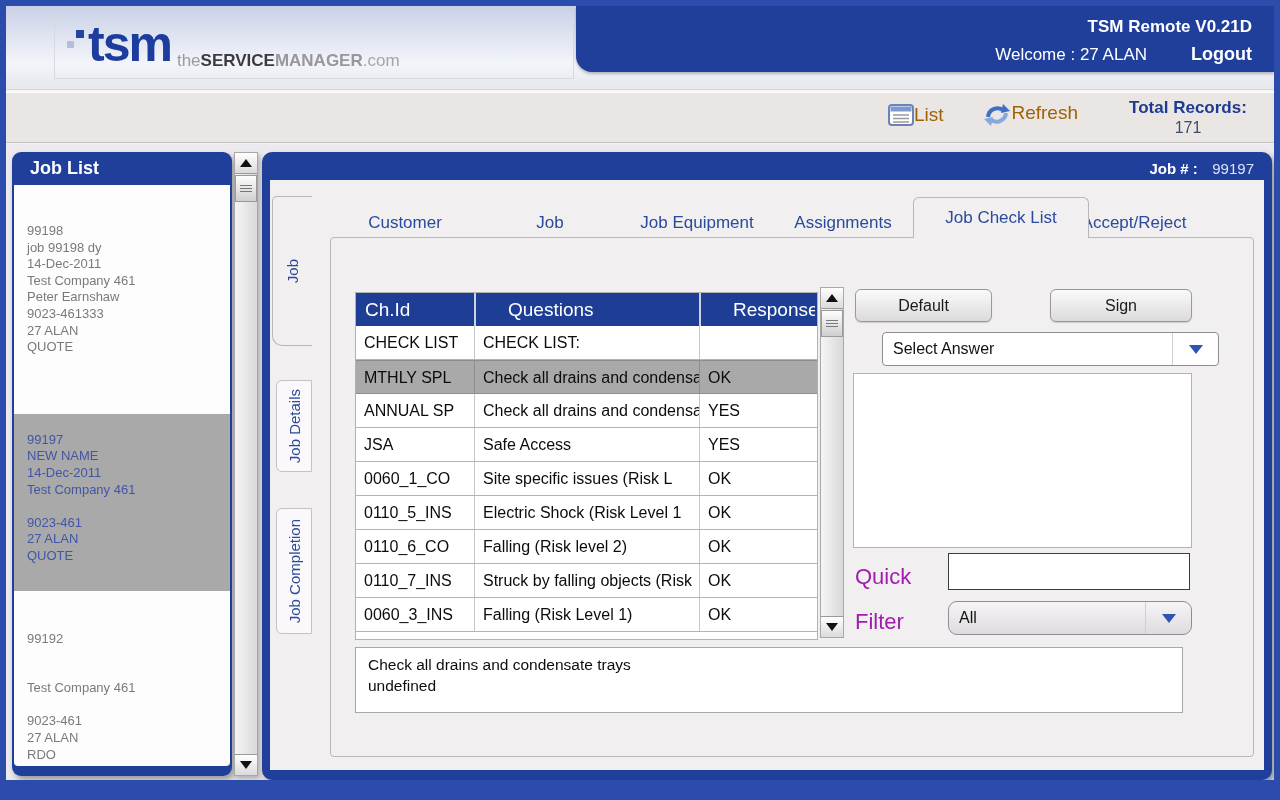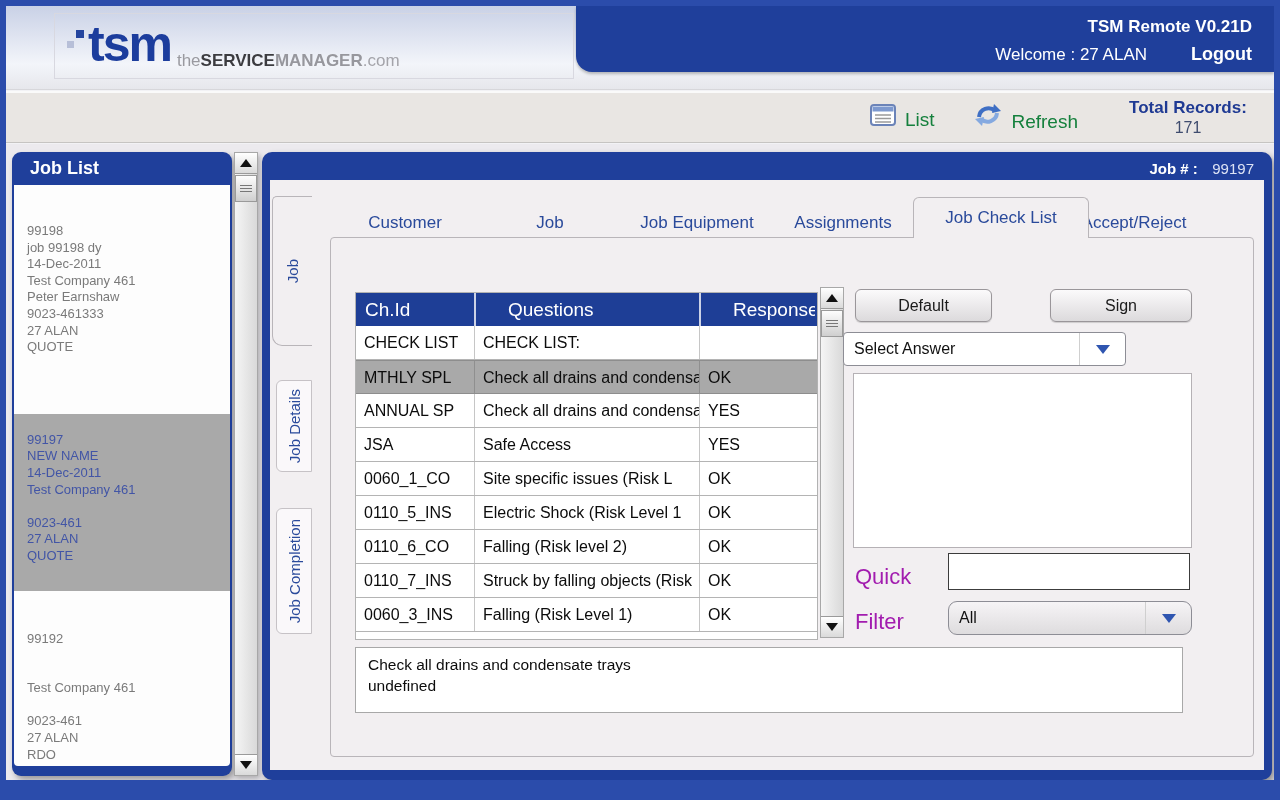--- a/index.html
+++ b/index.html
@@ -45,22 +45,22 @@
   }
   .app-title { margin-top:11px; font-size:17px; font-weight:bold; }
   .welcome-row { margin-top:7px; font-size:17px;margin-left:36px; }
   .logout-button { font-weight:bold; font-size:18px; margin-left:44px; cursor:pointer; }
   
   .toolbar {
     position:absolute; left:0; top:85px; width:1268px; height:52px;
     background:#e9e6e3; border-top:2px solid #fafafa; border-bottom:1px solid #c6c4c2;
     display:flex; justify-content:flex-end; align-items:center;
   }
-  .tb-btn { display:flex; align-items:flex-end; gap:9px; cursor:pointer;
-    font-size:19px; color:#15803d; }
+  .tb-btn { display:flex; align-items:flex-start; cursor:pointer;
+    font-size:19px; color:#a16207; }
   .tb-list { margin-right:40px; }
   .tb-refresh { margin-right:34px; }
   .total-records { margin-right:10px; width:152px; text-align:center; line-height:20px; }
   .total-records .tr-label { font-size:17px; font-weight:bold; color:#1f3a93; }
   .total-records .tr-value { font-size:16px; color:#3f4c6e; }
   
   .main-area { position:absolute; left:0; top:138px; width:1268px; height:636px; background:#eceaee; }
   
   .sidebar {
     position:absolute; left:6px; top:146px; width:220px; height:624px;
@@ -178,21 +178,21 @@
   .combo {
     position:absolute; z-index:4; height:34px;
     border:1px solid #8d8d95; border-radius:4px; background:#fff;
     font-size:16px; color:#111; cursor:pointer;
   }
   .combo .cb-value { position:absolute; left:10px; top:0; line-height:32px; white-space:nowrap; }
   .combo .cb-arrow-zone { position:absolute; right:0; top:0; bottom:0; width:46px;
     border-left:1px solid #cfcfcf; display:flex; align-items:center; justify-content:center; }
   .cb-tri { width:0; height:0; border-left:7px solid transparent; border-right:7px solid transparent;
     border-top:9px solid #2f55b0; }
-  .select-answer { left:573px; top:152px; width:283px; }
+  .select-answer { left:612px; top:152px; width:337px; }
   .filter-combo  { left:678px; top:421px; width:244px; border-radius:9px;
     background:linear-gradient(#f6f4f6,#dedcde); }
   .answer-box { position:absolute; left:583px; top:193px; width:339px; height:175px;
     background:#fff; border:1px solid #b5b1b5; z-index:4; }
   .fld-label { position:absolute; z-index:4; font-size:22px; color:#a21caf; }
   .quick-label  { left:585px; top:384px; }
   .filter-label { left:585px; top:429px; }
   .quick-input { position:absolute; left:678px; top:373px; width:242px; height:37px; z-index:4;
     background:#fff; border:1px solid #3c3c3c; font-size:16px; padding:0 8px;
     font-family:"Liberation Sans","DejaVu Sans",sans-serif; }

